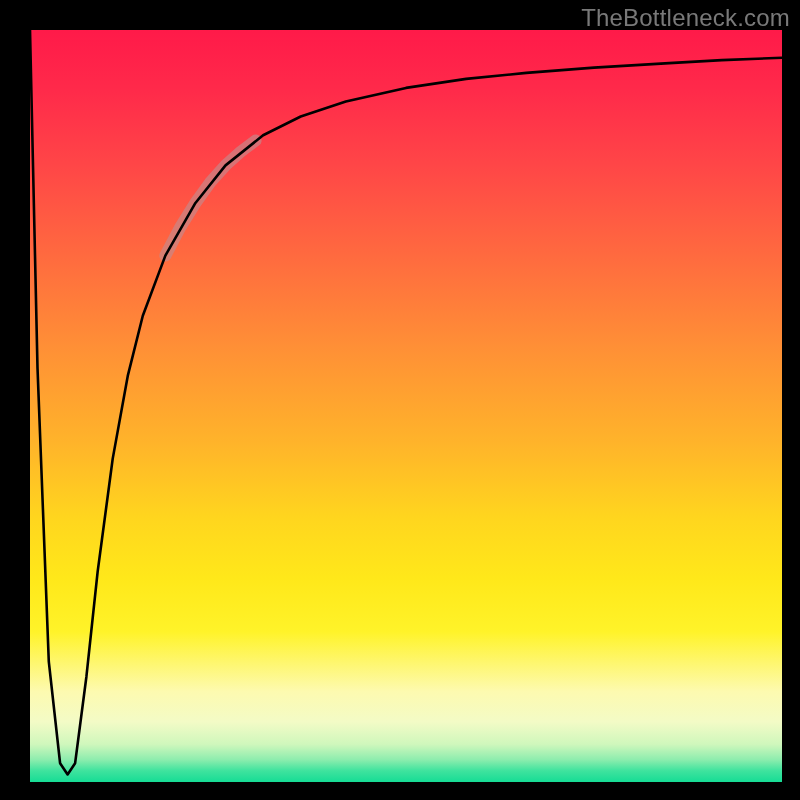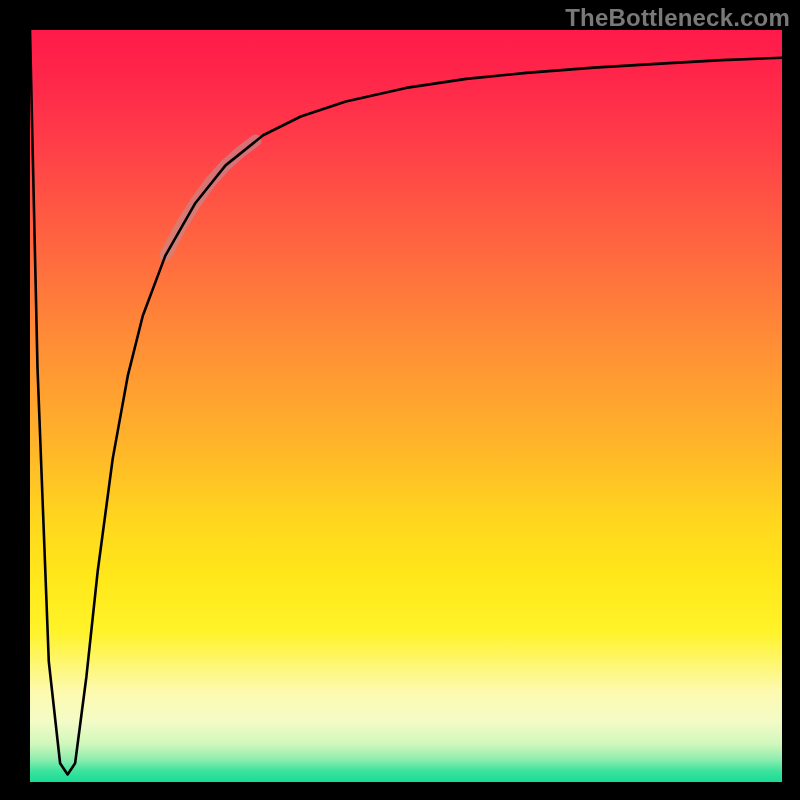--- a/index.html
+++ b/index.html
@@ -17,21 +17,21 @@
     height: 800px;
     background: #000;
   }
   .watermark {
     position: absolute;
     top: 4px;
     right: 10px;
     color: #808080;
     opacity: 0.95;
     font-size: 24px;
-    font-weight: 700;
+    font-weight: 400;
     letter-spacing: 0.2px;
     user-select: none;
   }
   .plot-area {
     position: absolute;
     left: 30px;
     top: 30px;
     width: 752px;
     height: 752px;
     

